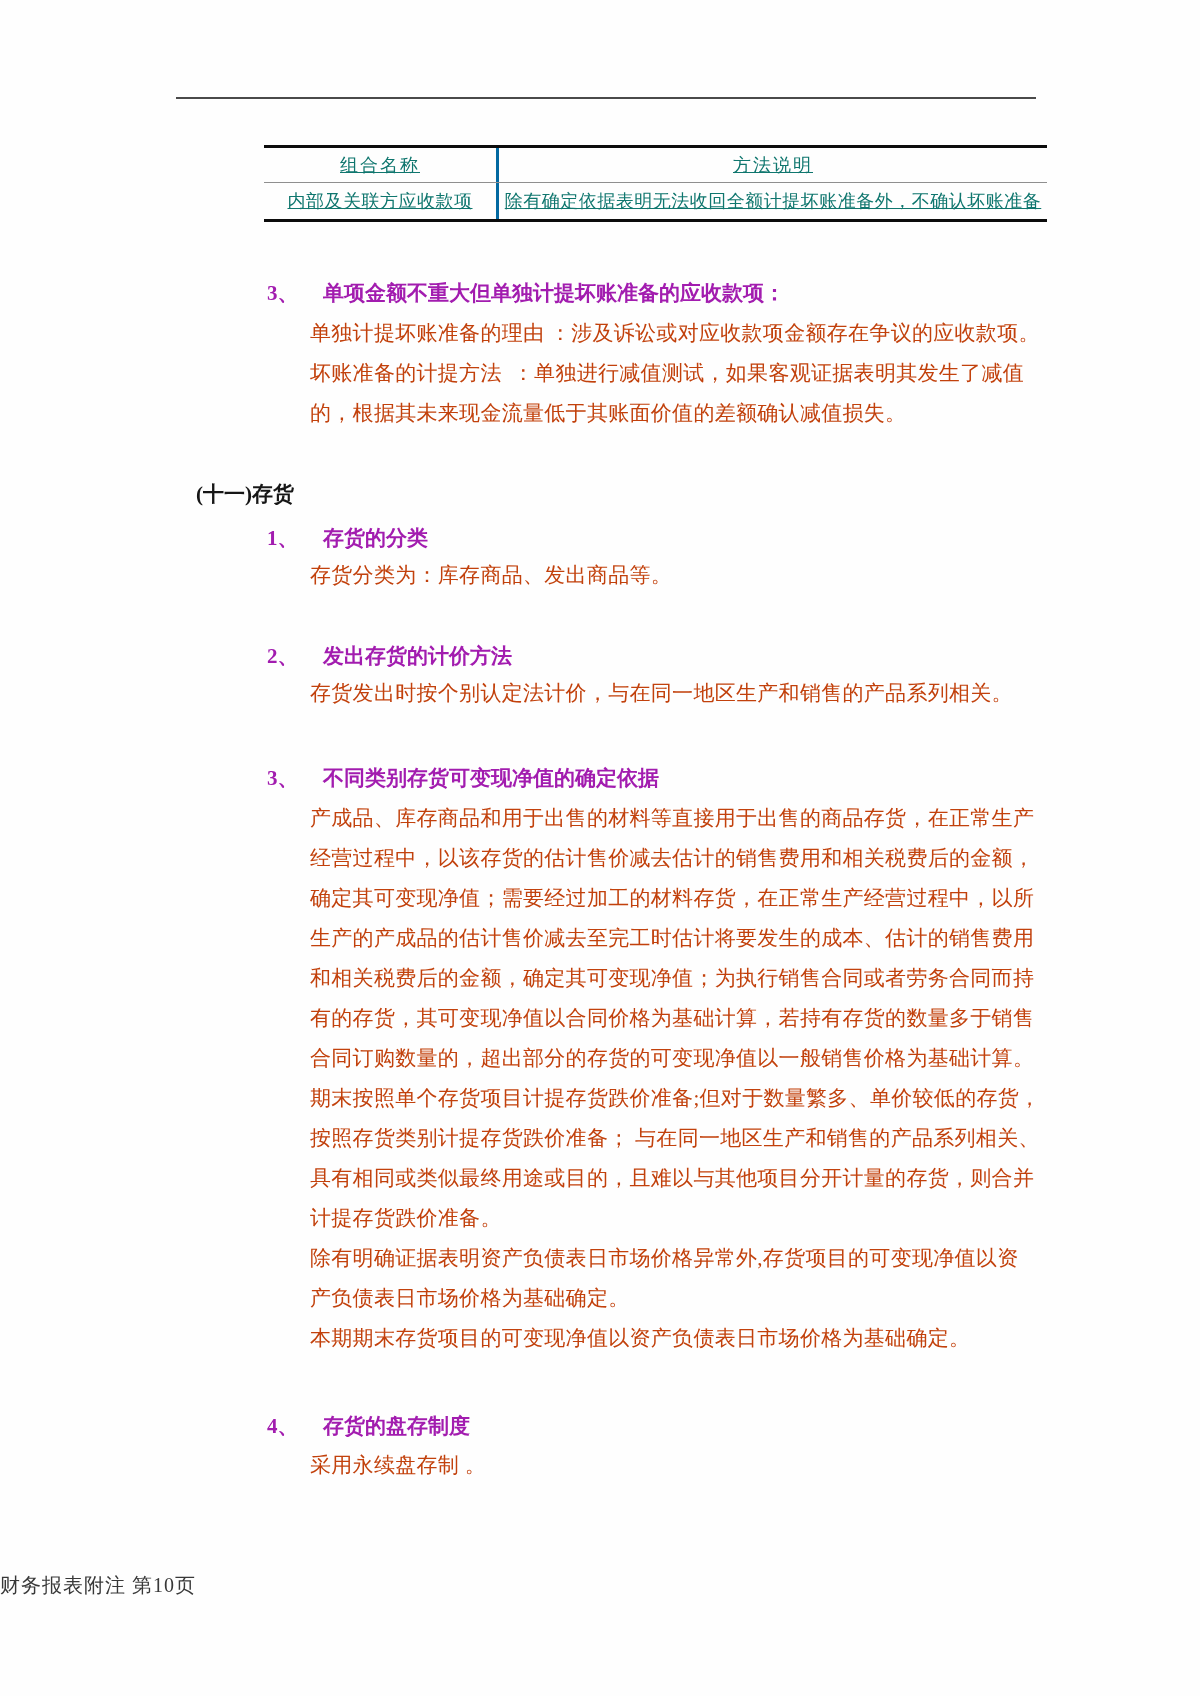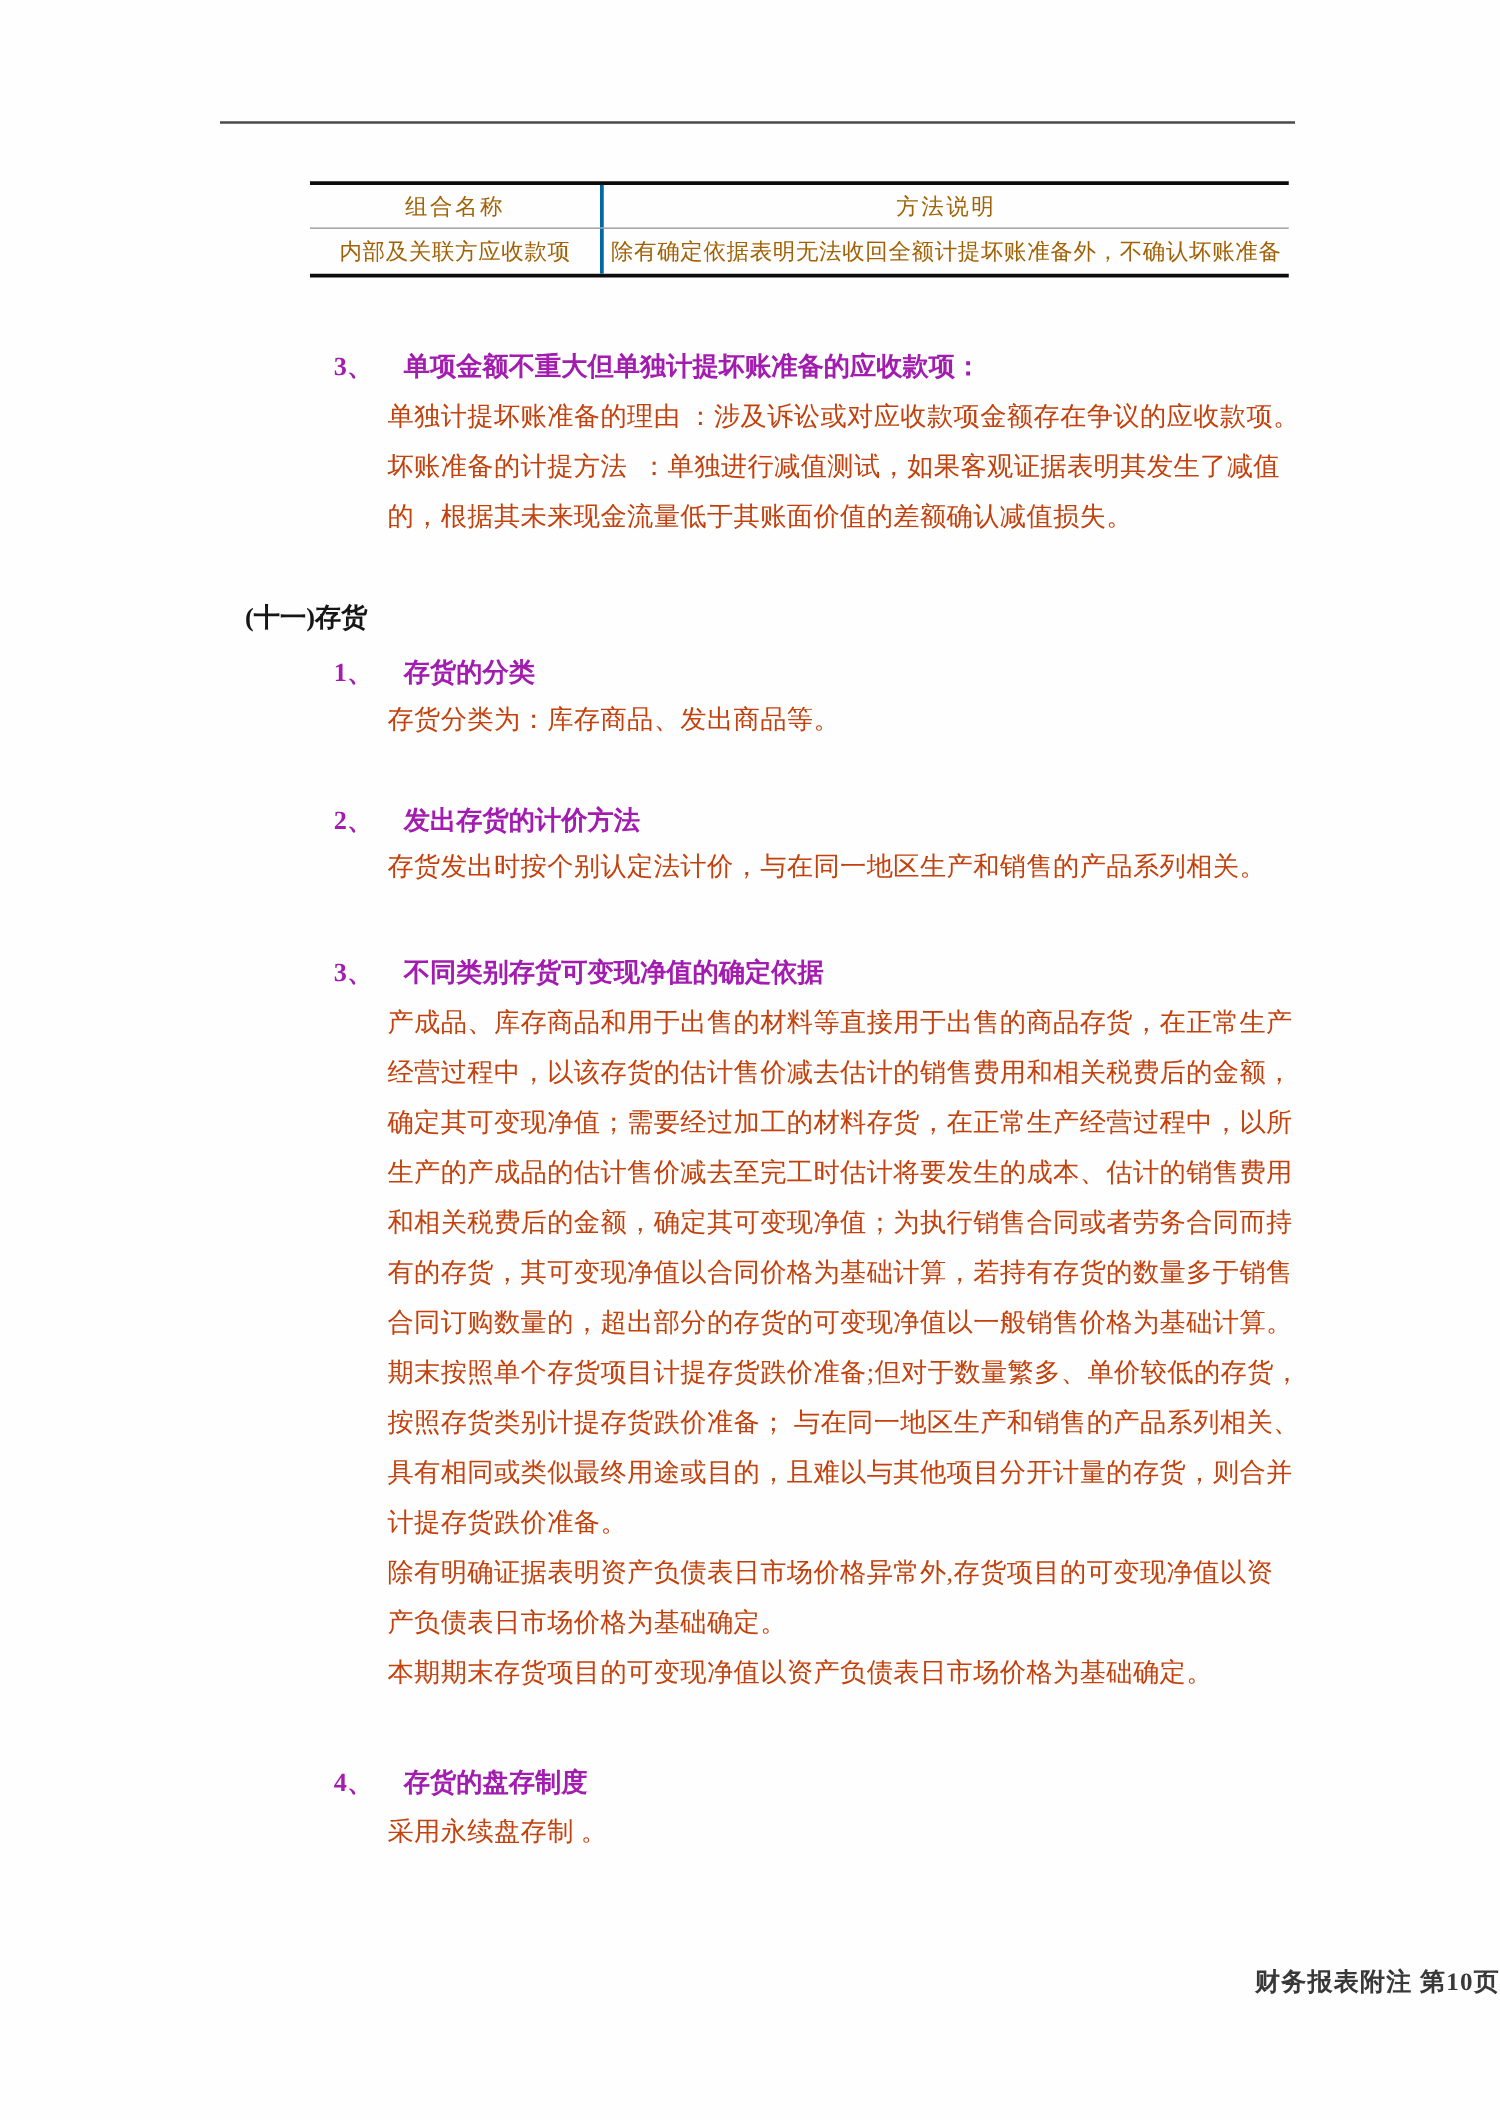--- a/index.html
+++ b/index.html
@@ -13,23 +13,23 @@
   }
   .page { position: absolute; inset: 0; background: #fefefe; }
 
   .top-rule {
     position: absolute; left: 176px; top: 97px;
     width: 860px; height: 2px; background: #4a4a4a;
   }
 
   
   .acct-table {
-    position: absolute; left: 248px; top: 145px; width: 783px;
+    position: absolute; left: 264px; top: 145px; width: 783px;
     border-top: 3px solid #0c0c0c; border-bottom: 3px solid #0c0c0c;
-    font-size: 18px; color: #a16207;
+    font-size: 18px; color: #0f766e; text-decoration: underline;
   }
   .t-row { display: flex; align-items: center; }
   .t-row.t-header { height: 34px; border-bottom: 1px solid #8f8f8f; letter-spacing: 2px; }
   .t-row.t-data { height: 36px; letter-spacing: 0.5px; }
   .t-cell { text-align: center; }
   .t-cell.c1 { width: 232px; flex: 0 0 232px; }
   .t-cell.c2 { flex: 1; border-left: 3px solid #0369a1; align-self: stretch; display: flex; align-items: center; justify-content: center; }
 
   
   .heading {
@@ -47,21 +47,21 @@
 
   
   .body-text {
     position: absolute; left: 310px; width: 732px;
     font-size: 21px; line-height: 40px; color: #c2410c;
     white-space: pre-wrap; letter-spacing: 0.3px;
   }
 
   .footer {
     position: absolute; left: 0; top: 1572px; width: 1200px;
-    text-align: right; font-size: 20px; color: #383838; letter-spacing: 1px; font-weight: bold;
+    text-align: left; font-size: 20px; color: #383838; letter-spacing: 1px;
   }
 </style>
 </head>
 <body>
 
 <div class="page">
 
   <div class="top-rule"></div>
 
   <div class="acct-table">

